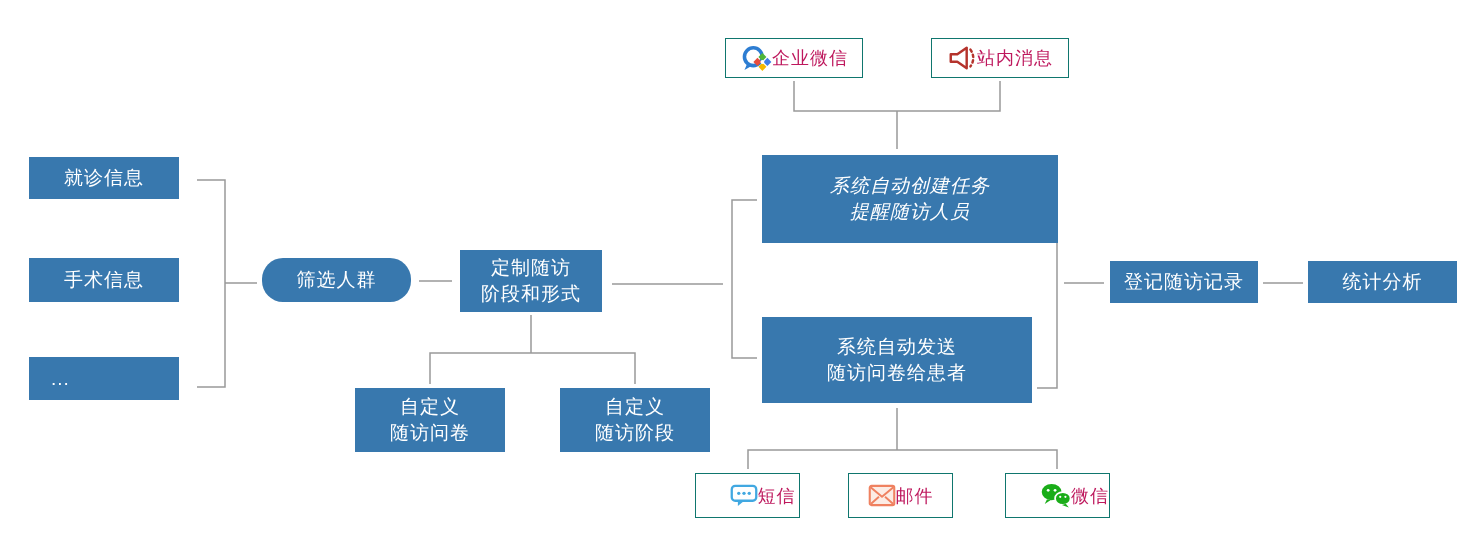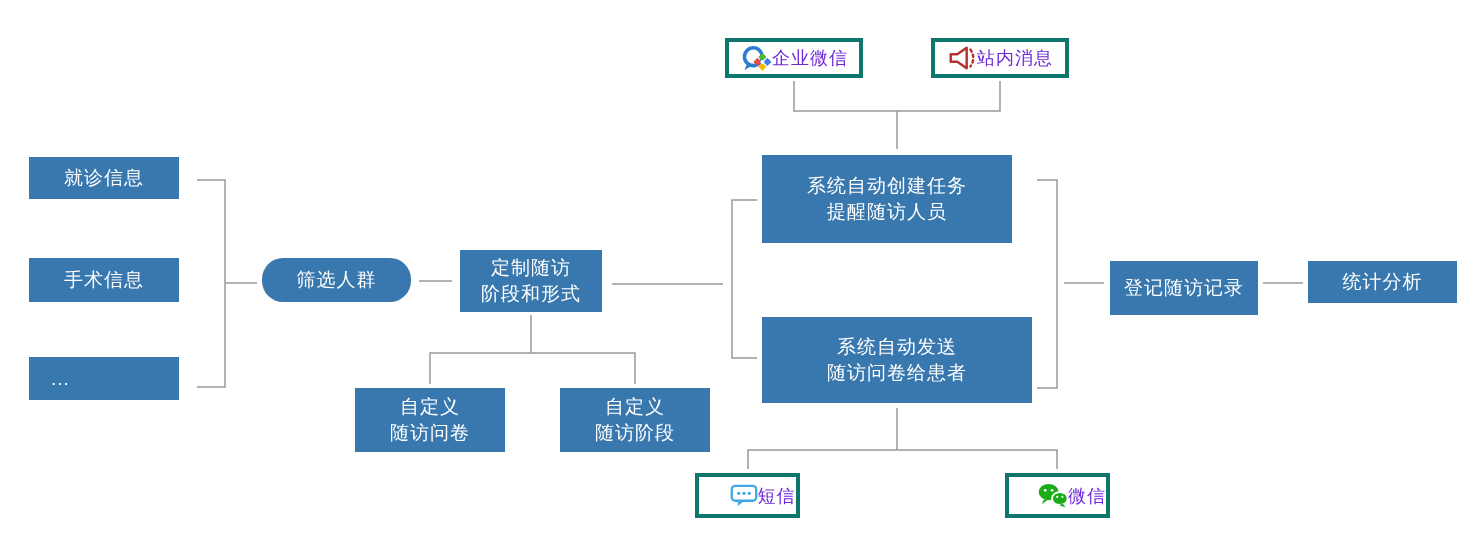--- a/index.html
+++ b/index.html
@@ -8,23 +8,23 @@
     font-family:"Liberation Sans","DejaVu Sans",sans-serif;
   }
   .lines{position:absolute;left:0;top:0;pointer-events:none;}
   .bluebox{
     position:absolute;background:#3878ae;color:#ffffff;
     display:flex;align-items:center;justify-content:center;text-align:center;
     font-size:19px;letter-spacing:1px;line-height:26px;white-space:pre-line;
   }
   .bluebox.align-left{justify-content:flex-start;padding-left:22px;box-sizing:border-box;}
   .chanbox{
-    position:absolute;background:#ffffff;border:4px solid #0f766e;box-sizing:border-box;
+    position:absolute;background:#ffffff;border:1px solid #0f766e;box-sizing:border-box;
     display:flex;align-items:center;justify-content:center;
-    color:#6d28d9;font-size:18px;letter-spacing:1px;
+    color:#be185d;font-size:18px;letter-spacing:1px;
   }
   .icon{display:flex;align-items:center;justify-content:center;flex:0 0 auto;}
 </style>
 </head>
 <body>
 
 <div class="canvas">
 
   <svg class="lines" width="1484" height="552" viewBox="0 0 1484 552">
     <g fill="none" stroke="#999999" stroke-width="1.5">
@@ -50,26 +50,26 @@
   <div class="bluebox align-left" style="left:29px;top:357px;width:150px;height:43px;">...</div>
 
   <div class="bluebox" style="left:262px;top:258px;width:149px;height:44px;border-radius:21px;">筛选人群</div>
   <div class="bluebox" style="left:460px;top:250px;width:142px;height:62px;">定制随访
 阶段和形式</div>
   <div class="bluebox" style="left:355px;top:388px;width:150px;height:64px;">自定义
 随访问卷</div>
   <div class="bluebox" style="left:560px;top:388px;width:150px;height:64px;">自定义
 随访阶段</div>
 
-  <div class="bluebox" style="left:762px;top:155px;width:250px;height:88px;">系统自动创建任务
+  <div class="bluebox" style="left:762px;top:155px;width:296px;height:88px;font-style:italic;">系统自动创建任务
 提醒随访人员</div>
   <div class="bluebox" style="left:762px;top:317px;width:270px;height:86px;">系统自动发送
 随访问卷给患者</div>
 
-  <div class="bluebox" style="left:1110px;top:261px;width:148px;height:54px;">登记随访记录</div>
+  <div class="bluebox" style="left:1110px;top:261px;width:148px;height:42px;">登记随访记录</div>
   <div class="bluebox" style="left:1308px;top:261px;width:149px;height:42px;">统计分析</div>
 
   <div class="chanbox" style="left:725px;top:38px;width:138px;height:40px;">
     <span class="icon">
       <svg width="32" height="29" viewBox="0 0 36 32">
         <circle cx="15" cy="14" r="10" fill="none" stroke="#2d7dd2" stroke-width="4"></circle>
         <path d="M8 22 L5 29 L14 24 Z" fill="#2d7dd2"></path>
         <g>
           <rect x="22" y="11" width="6.4" height="6.4" fill="#4fb538" transform="rotate(45 25.2 14.2)"></rect>
           <rect x="27.6" y="16.6" width="6.4" height="6.4" fill="#3f7ee8" transform="rotate(45 30.8 19.8)"></rect>
@@ -98,20 +98,30 @@
         <rect x="2" y="3" width="28" height="17" rx="4" fill="none" stroke="#41a8e1" stroke-width="2.6"></rect>
         <circle cx="10" cy="11.5" r="1.9" fill="#41a8e1"></circle>
         <circle cx="16" cy="11.5" r="1.9" fill="#41a8e1"></circle>
         <circle cx="22" cy="11.5" r="1.9" fill="#41a8e1"></circle>
         <path d="M9 19.5 L9 26 L17 19.5 Z" fill="#41a8e1"></path>
       </svg>
     </span>
     <span>短信</span>
   </div>
 
+  <div class="chanbox" style="left:848px;top:473px;width:105px;height:45px;">
+    <span class="icon">
+      <svg width="28" height="23" viewBox="0 0 32 26">
+        <rect x="2" y="2" width="28" height="22" rx="2" fill="#fcece5" stroke="#ef8160" stroke-width="2.4"></rect>
+        <path d="M3 3.5 L16 14.5 L29 3.5" fill="none" stroke="#ef8160" stroke-width="2.2" stroke-linejoin="round"></path>
+        <path d="M3.5 22.5 L12.5 14.5 M28.5 22.5 L19.5 14.5" fill="none" stroke="#ef8160" stroke-width="2.2"></path>
+      </svg>
+    </span>
+    <span>邮件</span>
+  </div>
 
   <div class="chanbox" style="left:1005px;top:473px;width:105px;height:45px;justify-content:flex-end;">
     <span class="icon">
       <svg width="31" height="27" viewBox="0 0 36 30">
         <ellipse cx="13.5" cy="11" rx="11.5" ry="9.5" fill="#1aad19"></ellipse>
         <path d="M8 19.5 L5.5 25 L13 20 Z" fill="#1aad19"></path>
         <circle cx="9.5" cy="9" r="1.6" fill="#ffffff"></circle>
         <circle cx="17.5" cy="9" r="1.6" fill="#ffffff"></circle>
         <ellipse cx="26.5" cy="18.5" rx="9" ry="7.5" fill="#1aad19" stroke="#ffffff" stroke-width="2"></ellipse>
         <path d="M30 24.5 L33.5 29 L25.5 26 Z" fill="#1aad19"></path>

